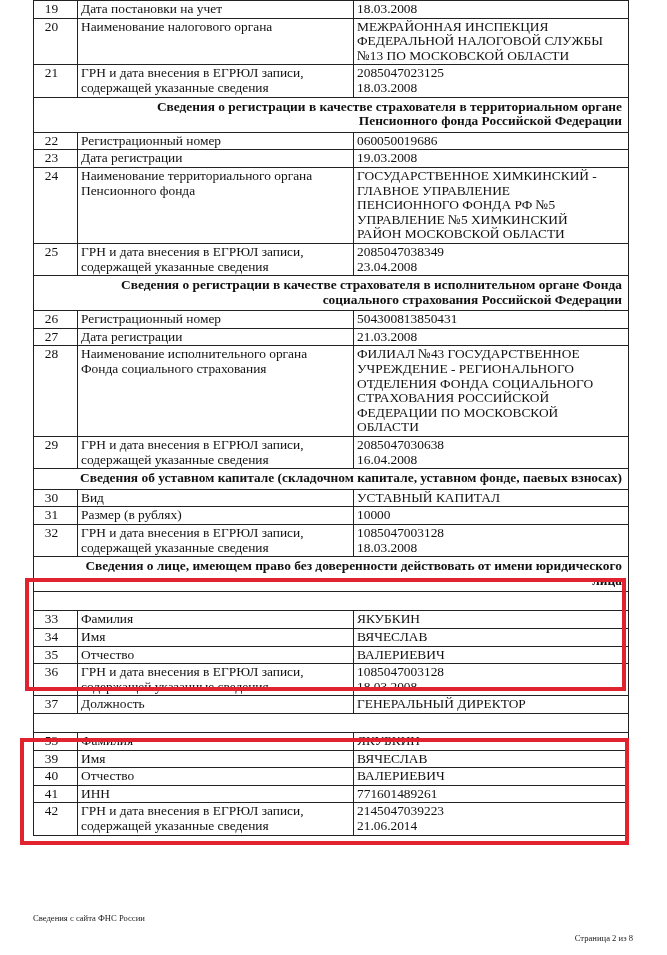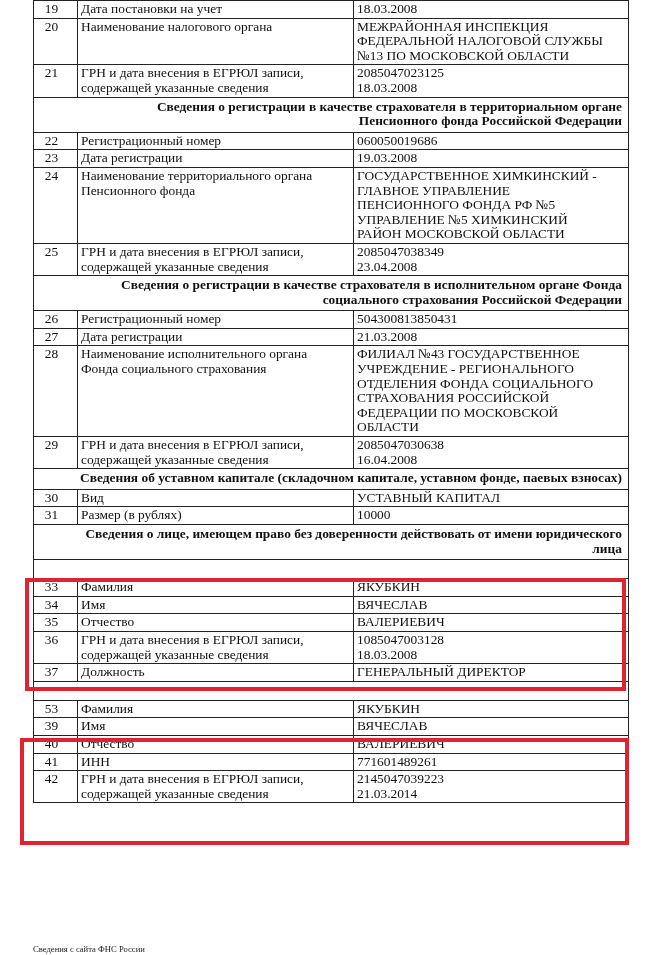--- a/index.html
+++ b/index.html
@@ -8,21 +8,21 @@
   .page { position: absolute; left: 33px; top: 0; width: 594px; }
   table { border-collapse: collapse; width: 594px; table-layout: fixed; font-size: 13.4px; line-height: 14.6px; }
   td { border: 1px solid #222; padding: 1px 3px 1px 3px; vertical-align: top; }
   td.num { text-align: center; width: 35px; padding-left: 0; padding-right: 8px; }
   td.label { width: 269px; margin-left: 7px; }
   td.value { width: 268px; }
   tr.section td { text-align: right; font-weight: bold; padding: 2px 6px 3px 6px; }
   tr.blank td { height: 16px; }
   .line { display: block; white-space: nowrap; }
   .redbox { position: absolute; border: 4px solid #e0232e; box-sizing: border-box; pointer-events: none; }
-  .footer { position: absolute; top: 944px; font-size: 8.6px; font-family: "Liberation Serif", serif; color: #222; }
+  .footer { position: absolute; top: 913px; font-size: 8.6px; font-family: "Liberation Serif", serif; color: #222; }
 </style>
 </head>
 <body>
 
 <div class="page">
   <table>
     <tbody id="tbody">
         <tr>
           <td class="num">19</td>
           <td class="label">
@@ -169,20 +169,31 @@
         </tr>
         <tr>
           <td class="num">31</td>
           <td class="label">
             <span class="line">Размер (в рублях)</span>
           </td>
           <td class="value">
             <span class="line">10000</span>
           </td>
         </tr>
+        <tr>
+          <td class="num">32</td>
+          <td class="label">
+            <span class="line">ГРН и дата внесения в ЕГРЮЛ записи,</span>
+            <span class="line">содержащей указанные сведения</span>
+          </td>
+          <td class="value">
+            <span class="line">1085047003128</span>
+            <span class="line">18.03.2008</span>
+          </td>
+        </tr>
         <tr class="section">
           <td colspan="3">
             <span class="line">Сведения о лице, имеющем право без доверенности действовать от имени юридического</span>
             <span class="line">лица</span>
           </td>
         </tr>
         <tr class="blank">
           <td colspan="3"></td>
         </tr>
         <tr>
@@ -272,21 +283,21 @@
           </td>
         </tr>
         <tr>
           <td class="num">42</td>
           <td class="label">
             <span class="line">ГРН и дата внесения в ЕГРЮЛ записи,</span>
             <span class="line">содержащей указанные сведения</span>
           </td>
           <td class="value">
             <span class="line">2145047039223</span>
-            <span class="line">21.03.2014</span>
+            <span class="line">21.06.2014</span>
           </td>
         </tr>
       </tbody>
   </table>
 </div>
 
 <div class="redbox" style="left: 25px; top: 578px; width: 601px; height: 113px; border-color: rgb(224, 35, 46);"></div>
 <div class="redbox" style="left: 20px; top: 738px; width: 609px; height: 107px; border-color: rgb(224, 35, 46);"></div>
 
 <div class="footer" style="left:33px;">Сведения с сайта ФНС России</div>

